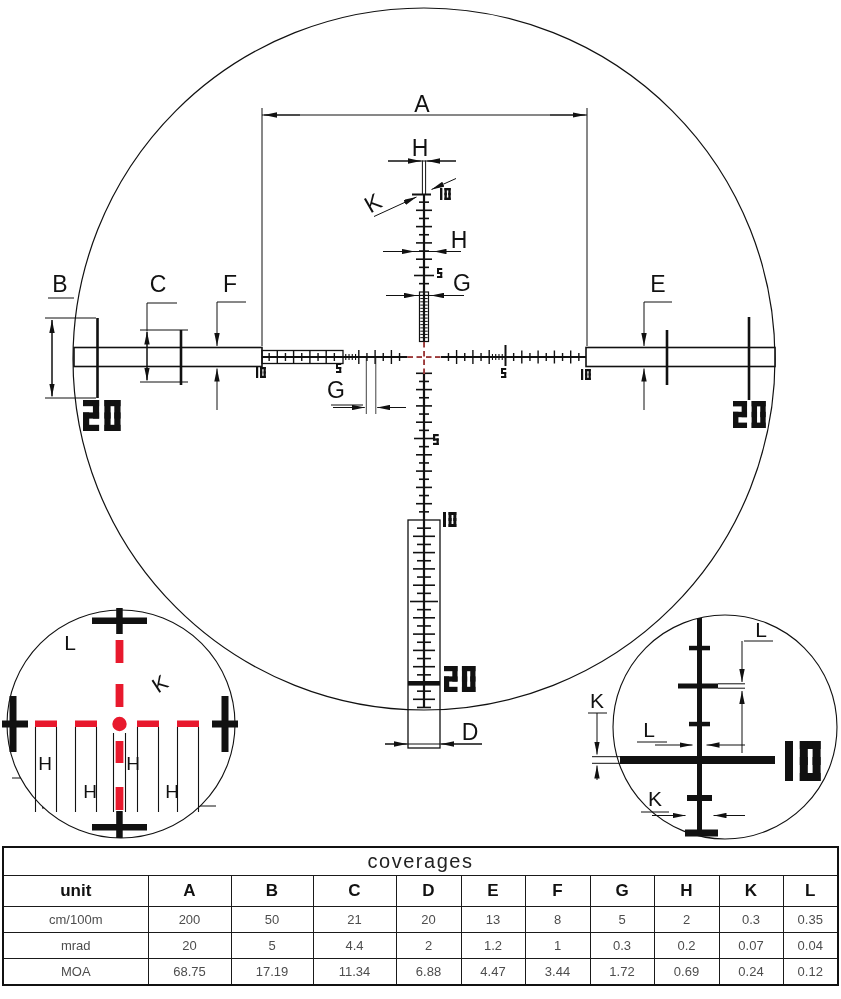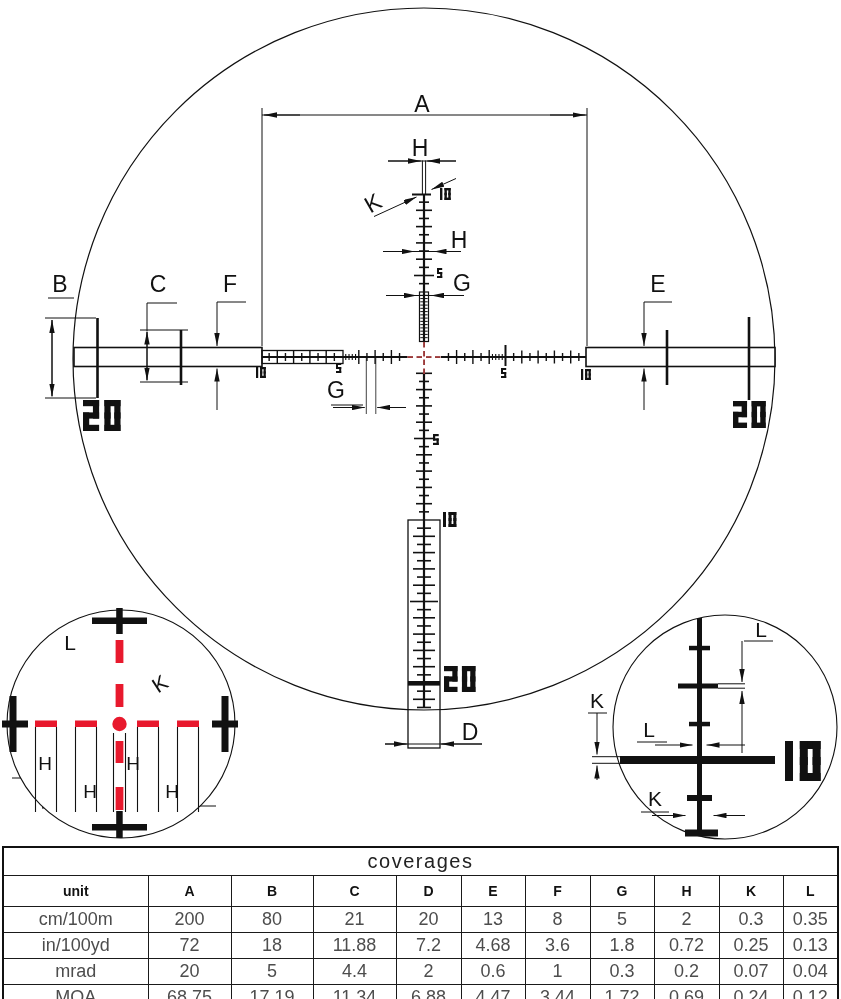--- a/index.html
+++ b/index.html
@@ -7,22 +7,22 @@
   #stage{position:absolute;top:0;left:0;}
   svg text{font-family:"Liberation Sans",sans-serif;fill:#111;}
   .dimletter{font-size:23px;font-weight:400;}
   .dimletter-sm{font-size:21px;}
   .dimletter-xs{font-size:19px;}
   #tablewrap{position:absolute;top:846px;left:2px;width:837px;}
   table{width:100%;border-collapse:collapse;table-layout:fixed;}
   table,td,th{border:1.2px solid #1a1a1a;}
   table{border-width:2px;border-style:solid;border-color:#111;}
   td.title{font-size:20px;letter-spacing:1.5px;color:#222;text-align:center;height:25px;font-weight:400;}
-  th{font-size:14px;font-weight:bold;color:#111;height:28px;text-align:center;}
-  td.val{font-size:18px;color:#4d4d4d;text-align:center;height:23px;}
+  th{font-size:17px;font-weight:bold;color:#111;height:28px;text-align:center;}
+  td.val{font-size:13px;color:#4d4d4d;text-align:center;height:23px;}
 </style>
 </head>
 <body>
 
 <svg id="stage" width="841" height="845" viewBox="0 0 841 845">
   <defs>
     <marker id="ah" markerUnits="userSpaceOnUse" markerWidth="13" markerHeight="5.4" refX="13" refY="2.7" orient="auto">
       <path d="M0,0 L13,2.7 L0,5.4 Z" fill="#111"></path>
     </marker>
   </defs>
@@ -471,50 +471,37 @@
         <th>E</th>
         <th>F</th>
         <th>G</th>
         <th>H</th>
         <th>K</th>
         <th>L</th>
       </tr>
       <tr>
         <td class="val">cm/100m</td>
         <td class="val">200</td>
-        <td class="val">80</td>
+        <td class="val">50</td>
         <td class="val">21</td>
         <td class="val">20</td>
         <td class="val">13</td>
         <td class="val">8</td>
         <td class="val">5</td>
         <td class="val">2</td>
         <td class="val">0.3</td>
         <td class="val">0.35</td>
       </tr>
       <tr>
-        <td class="val">in/100yd</td>
-        <td class="val">72</td>
-        <td class="val">18</td>
-        <td class="val">11.88</td>
-        <td class="val">7.2</td>
-        <td class="val">4.68</td>
-        <td class="val">3.6</td>
-        <td class="val">1.8</td>
-        <td class="val">0.72</td>
-        <td class="val">0.25</td>
-        <td class="val">0.13</td>
-      </tr>
-      <tr>
         <td class="val">mrad</td>
         <td class="val">20</td>
         <td class="val">5</td>
         <td class="val">4.4</td>
         <td class="val">2</td>
-        <td class="val">0.6</td>
+        <td class="val">1.2</td>
         <td class="val">1</td>
         <td class="val">0.3</td>
         <td class="val">0.2</td>
         <td class="val">0.07</td>
         <td class="val">0.04</td>
       </tr>
       <tr>
         <td class="val">MOA</td>
         <td class="val">68.75</td>
         <td class="val">17.19</td>

